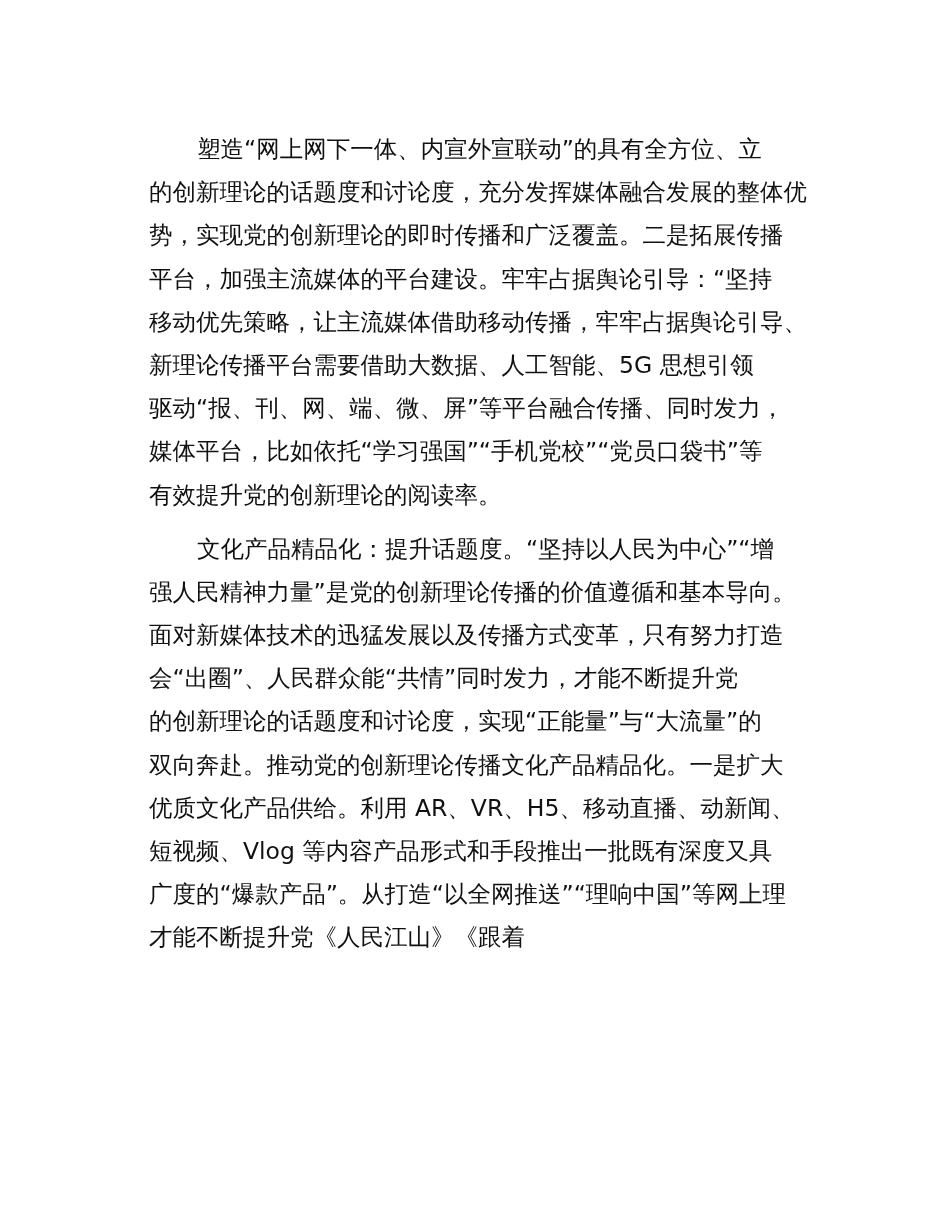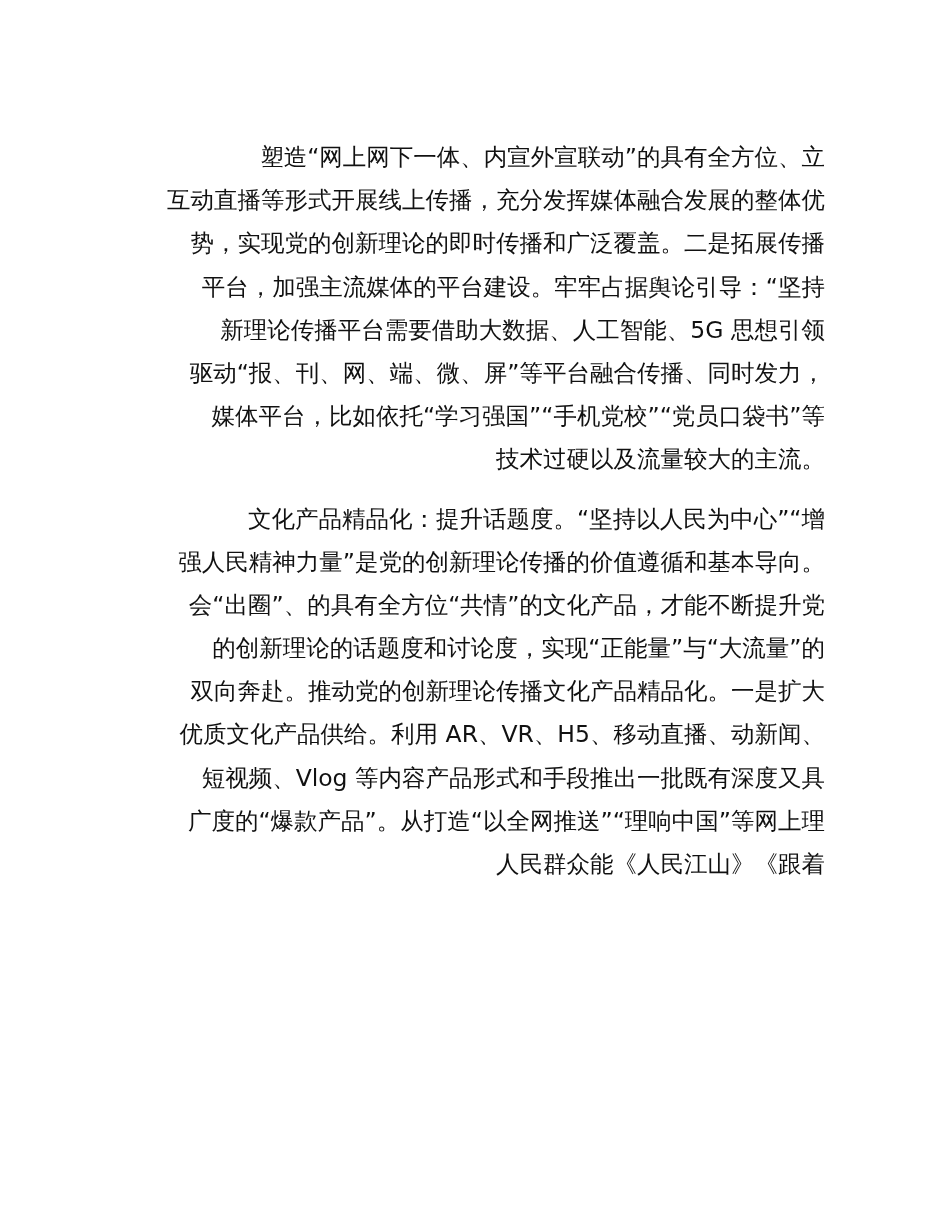--- a/index.html
+++ b/index.html
@@ -15,22 +15,21 @@
       font-family: "DejaVu Sans", "Liberation Sans", sans-serif;
       color: #111111;
     }
     .page {
       position: absolute;
       left: 141px;
       top: 120px;
       width: 700px;
     }
     .para {
-      margin: 16px;
-      text-align: right;
+      margin: 8px;
     }
     .para + .para {
       margin-top: 11px;
     }
     .line {
       display: block;
       font-size: 23.5px;
       line-height: 43.2px;
       height: 43.2px;
       white-space: nowrap;
@@ -39,32 +38,34 @@
     .line.indent {
       padding-left: 48px;
     }
   </style>
 </head>
 <body>
 
 <div class="page">
   <div class="para">
     <span class="line indent">塑造“网上网下一体、内宣外宣联动”的具有全方位、立</span>
-    <span class="line">互动直播等形式开展线上传播，充分发挥媒体融合发展的整体优</span>
+    <span class="line">的创新理论的话题度和讨论度，充分发挥媒体融合发展的整体优</span>
     <span class="line">势，实现党的创新理论的即时传播和广泛覆盖。二是拓展传播</span>
     <span class="line">平台，加强主流媒体的平台建设。牢牢占据舆论引导：“坚持</span>
+    <span class="line">移动优先策略，让主流媒体借助移动传播，牢牢占据舆论引导、</span>
     <span class="line">新理论传播平台需要借助大数据、人工智能、5G 思想引领</span>
     <span class="line">驱动“报、刊、网、端、微、屏”等平台融合传播、同时发力，</span>
     <span class="line">媒体平台，比如依托“学习强国”“手机党校”“党员口袋书”等</span>
-    <span class="line">技术过硬以及流量较大的主流。</span>
+    <span class="line">有效提升党的创新理论的阅读率。</span>
   </div>
   <div class="para">
     <span class="line indent">文化产品精品化：提升话题度。“坚持以人民为中心”“增</span>
     <span class="line">强人民精神力量”是党的创新理论传播的价值遵循和基本导向。</span>
-    <span class="line">会“出圈”、的具有全方位“共情”的文化产品，才能不断提升党</span>
+    <span class="line">面对新媒体技术的迅猛发展以及传播方式变革，只有努力打造</span>
+    <span class="line">会“出圈”、人民群众能“共情”同时发力，才能不断提升党</span>
     <span class="line">的创新理论的话题度和讨论度，实现“正能量”与“大流量”的</span>
     <span class="line">双向奔赴。推动党的创新理论传播文化产品精品化。一是扩大</span>
     <span class="line">优质文化产品供给。利用 AR、VR、H5、移动直播、动新闻、</span>
     <span class="line">短视频、Vlog 等内容产品形式和手段推出一批既有深度又具</span>
     <span class="line">广度的“爆款产品”。从打造“以全网推送”“理响中国”等网上理</span>
-    <span class="line">人民群众能《人民江山》《跟着</span>
+    <span class="line">才能不断提升党《人民江山》《跟着</span>
   </div>
 </div>
 
 </body></html>

